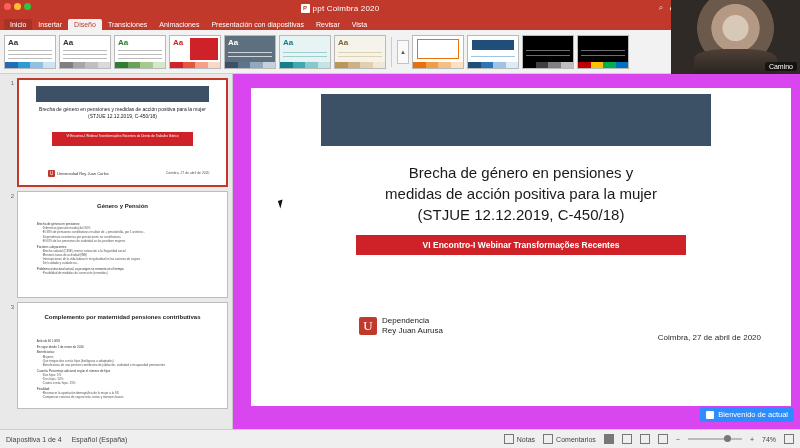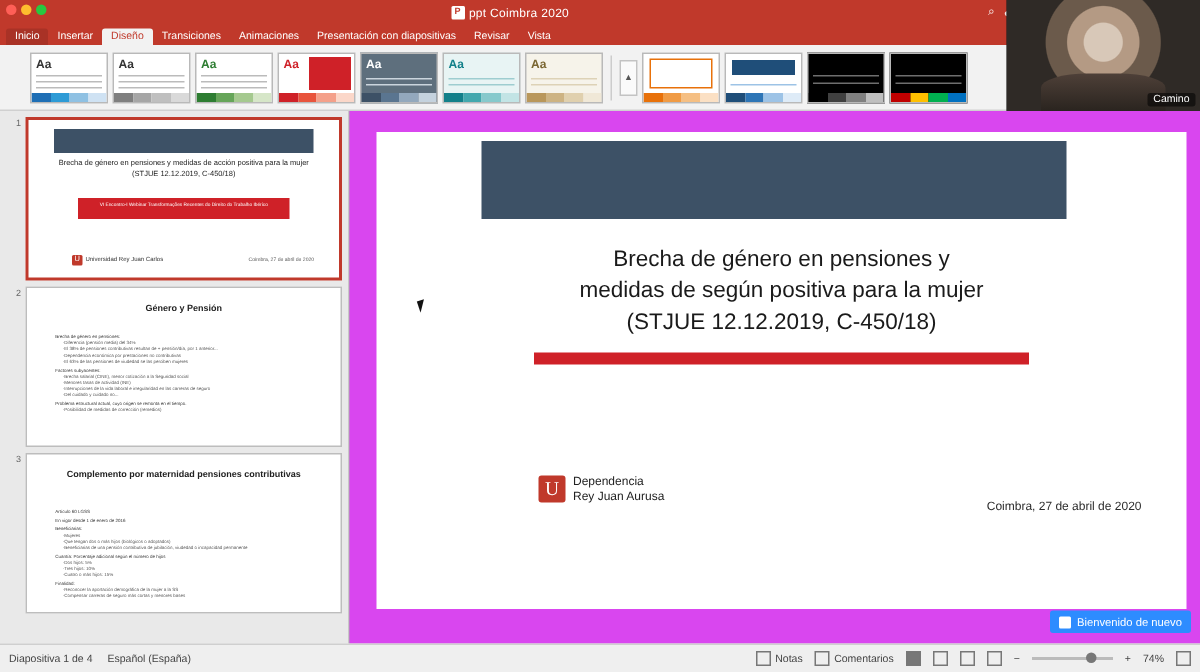--- a/index.html
+++ b/index.html
@@ -23,21 +23,21 @@
   .ribbon-tabs{position:absolute;left:0;top:16px;width:800px;height:14px;background:#c0392b;
                display:flex;align-items:flex-end;padding-left:4px;box-sizing:border-box;}
   .rtab{font-size:7px;color:#fff;padding:2px 6px 2px 6px;white-space:nowrap;}
   .rtab.active{background:#f2f2f2;color:#c0392b;border-radius:2px 2px 0 0;}
   .rtab.home{background:#a93226;color:#fff;border-radius:2px 2px 0 0;}
   .share-btn{position:absolute;right:60px;top:2px;font-size:6.5px;color:#fff;
              border:1px solid rgba(255,255,255,.6);border-radius:2px;padding:1px 4px;}
 
   
   .ribbon{position:absolute;left:0;top:30px;width:800px;height:44px;background:#f2f2f2;
-          border-bottom:1px solid #d0d0d0;display:flex;align-items:center;gap:3px;padding:0 20px;
+          border-bottom:1px solid #d0d0d0;display:flex;align-items:center;gap:3px;padding:0 4px;
           box-sizing:border-box;}
   .theme{width:52px;height:34px;border:1px solid #b9b9b9;background:#fff;position:relative;
          box-sizing:border-box;overflow:hidden;flex:0 0 auto;}
   .theme .aa{position:absolute;left:3px;top:2px;font-size:8px;font-weight:bold;color:#333;}
   .theme .ln{position:absolute;left:3px;right:3px;height:1.5px;background:#bbb;}
   .theme .bar{position:absolute;left:0;right:0;bottom:0;height:6px;display:flex;}
   .theme .bar i{flex:1;display:block;height:100%;}
   .sep{width:1px;height:30px;background:#ccc;margin:0 2px;flex:0 0 auto;}
   .arrow-btn{width:10px;height:22px;border:1px solid #c3c3c3;background:#fafafa;font-size:6px;
              color:#555;display:flex;align-items:center;justify-content:center;flex:0 0 auto;}
@@ -351,24 +351,25 @@
         </div>
       </div>
     </div>
   </div>
 
   <div class="stage">
     <div class="slide">
       <div class="s-band"></div>
       <div class="s-title">
         <div>Brecha de género en pensiones y</div>
-        <div>medidas de según positiva para la mujer</div>
+        <div>medidas de acción positiva para la mujer</div>
         <div>(STJUE 12.12.2019, C-450/18)</div>
       </div>
       <div class="s-red">
+        <div>VI Encontro-I Webinar Transformações Recentes</div>
       </div>
       <div class="s-logo">
         <div class="mark">U</div>
         <div class="txt">
           <div>Dependencia</div>
           <div>Rey Juan Aurusa</div>
         </div>
       </div>
       <div class="s-place">Coimbra, 27 de abril de 2020</div>
       <div class="zoom-wm">zoom</div>
@@ -377,21 +378,21 @@
   </div>
 
   <div class="video">
     <div class="vid-img"></div>
     <div class="vid-body"></div>
     <div class="vid-label">Camino</div>
   </div>
 
   <div class="toast">
     <span class="ic"></span>
-    <span>Bienvenido de nuevo</span>
+    <span>Bienvenido de actual</span>
   </div>
 
   <div class="status">
     <div class="left">
       <span>Diapositiva 1 de 4</span>
       <span>Español (España)</span>
     </div>
     <div class="right">
       <span class="sbtn">
           <span class="sq"></span>

